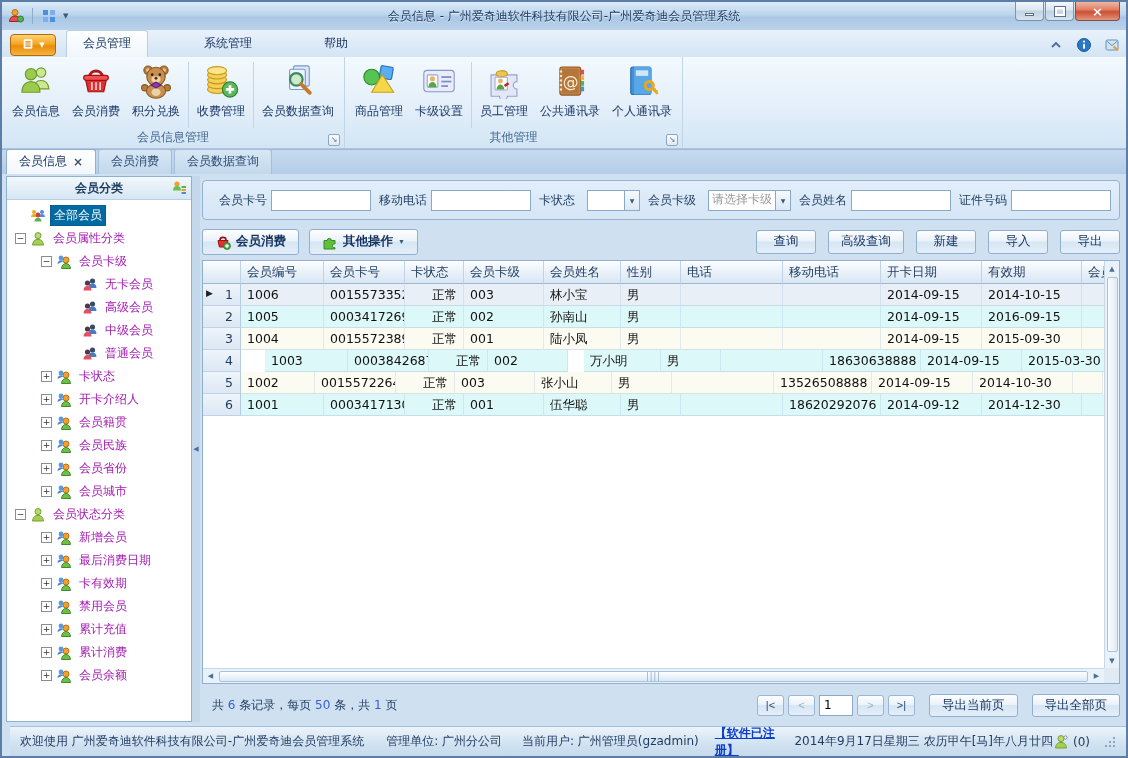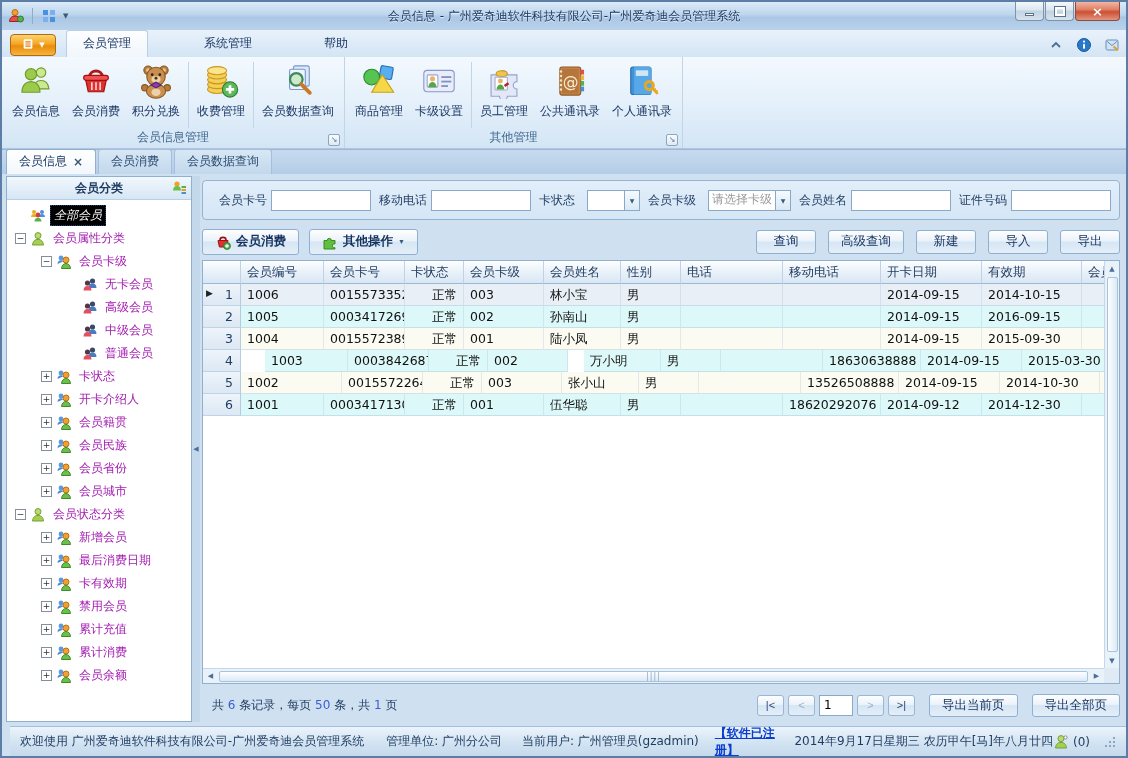--- a/index.html
+++ b/index.html
@@ -62,21 +62,21 @@
   .sidebar { position:absolute; left:4px; top:2px; bottom:4px; width:186px; background:#fff; border:1px solid #8fb0cf; }
   .sidebar-header { height:23px; background:linear-gradient(#f2f8fd,#d6e6f4); border-bottom:1px solid #b8cfe6;
     display:flex; align-items:center; justify-content:center; font-weight:bold; color:#1d3a5f; position:relative; }
   .sidebar-header .icon16 { position:absolute; right:4px; top:3px; }
   .tree { padding:4px 0 0 0; overflow:hidden; }
   .tree-row { height:23px; display:flex; align-items:center; white-space:nowrap; }
   .exp { width:11px; height:11px; border:1px solid #848f9b; background:#fff; font-size:9px; line-height:9px; text-align:center; color:#333; margin-right:4px; flex:none; }
   .exp.hidden { visibility:hidden; }
   .tree-row .icon16 { margin-right:4px; flex:none; }
   .tree-label { padding:1px 3px; color:#a21caf; }
-  .tree-label.sel { background:#000000; color:#fff; border:1px dotted #1d4a7a;font-style:italic; }
+  .tree-label.sel { background:#0369a1; color:#fff; border:1px dotted #1d4a7a; }
 
   .splitter { position:absolute; left:190px; top:2px; bottom:4px; width:8px; background:#c4d8ec; display:flex; align-items:center; justify-content:center; }
   .splitter span { font-size:7px; color:#4a6e99; }
 
   .content { position:absolute; left:198px; top:2px; right:4px; bottom:0; }
   .filterbox { position:absolute; top:4px; left:2px; right:2px; height:40px; border:1px solid #96b4d2; border-radius:4px;
     background:linear-gradient(#e2eefa,#d5e6f6); display:flex; align-items:center; padding:0 8px; }
   .f-label { margin:0 4px 0 8px; color:#1d3a5f; white-space:nowrap; }
   .f-input { height:21px; border:1px solid #8aa8c8; background:#fff; font:12px "DejaVu Sans",sans-serif; padding:0 3px; }
   .combo { height:21px; border:1px solid #8aa8c8; background:#fff; display:flex; align-items:flex-start;margin-left:8px; }
@@ -759,21 +759,21 @@
                 <div class="cell" style="width: 77px; margin-left: 16px;">万小明</div>
                 <div class="cell" style="width: 60px;">男</div>
                 <div class="cell" style="width: 102px;"></div>
                 <div class="cell" style="width: 98px;">18630638888</div>
                 <div class="cell" style="width: 101px;">2014-09-15</div>
                 <div class="cell" style="width: 100px;">2015-03-30</div>
                 <div class="cell" style="width: 30px;"></div>
               </div>
               <div class="grid-row row-cream">
                 <div class="ind" style="width: 38px;">5</div>
-                <div class="cell" style="width: 101px;">1002</div>
+                <div class="cell" style="width: 74px;">1002</div>
                 <div class="cell" style="width: 81px;">0015572264</div>
                 <div class="cell right" style="width: 59px;">正常</div>
                 <div class="cell" style="width: 80px;">003</div>
                 <div class="cell" style="width: 77px;">张小山</div>
                 <div class="cell" style="width: 60px;">男</div>
                 <div class="cell" style="width: 102px;"></div>
                 <div class="cell" style="width: 98px;">13526508888</div>
                 <div class="cell" style="width: 101px;">2014-09-15</div>
                 <div class="cell" style="width: 100px;">2014-10-30</div>
                 <div class="cell" style="width: 30px;"></div>

